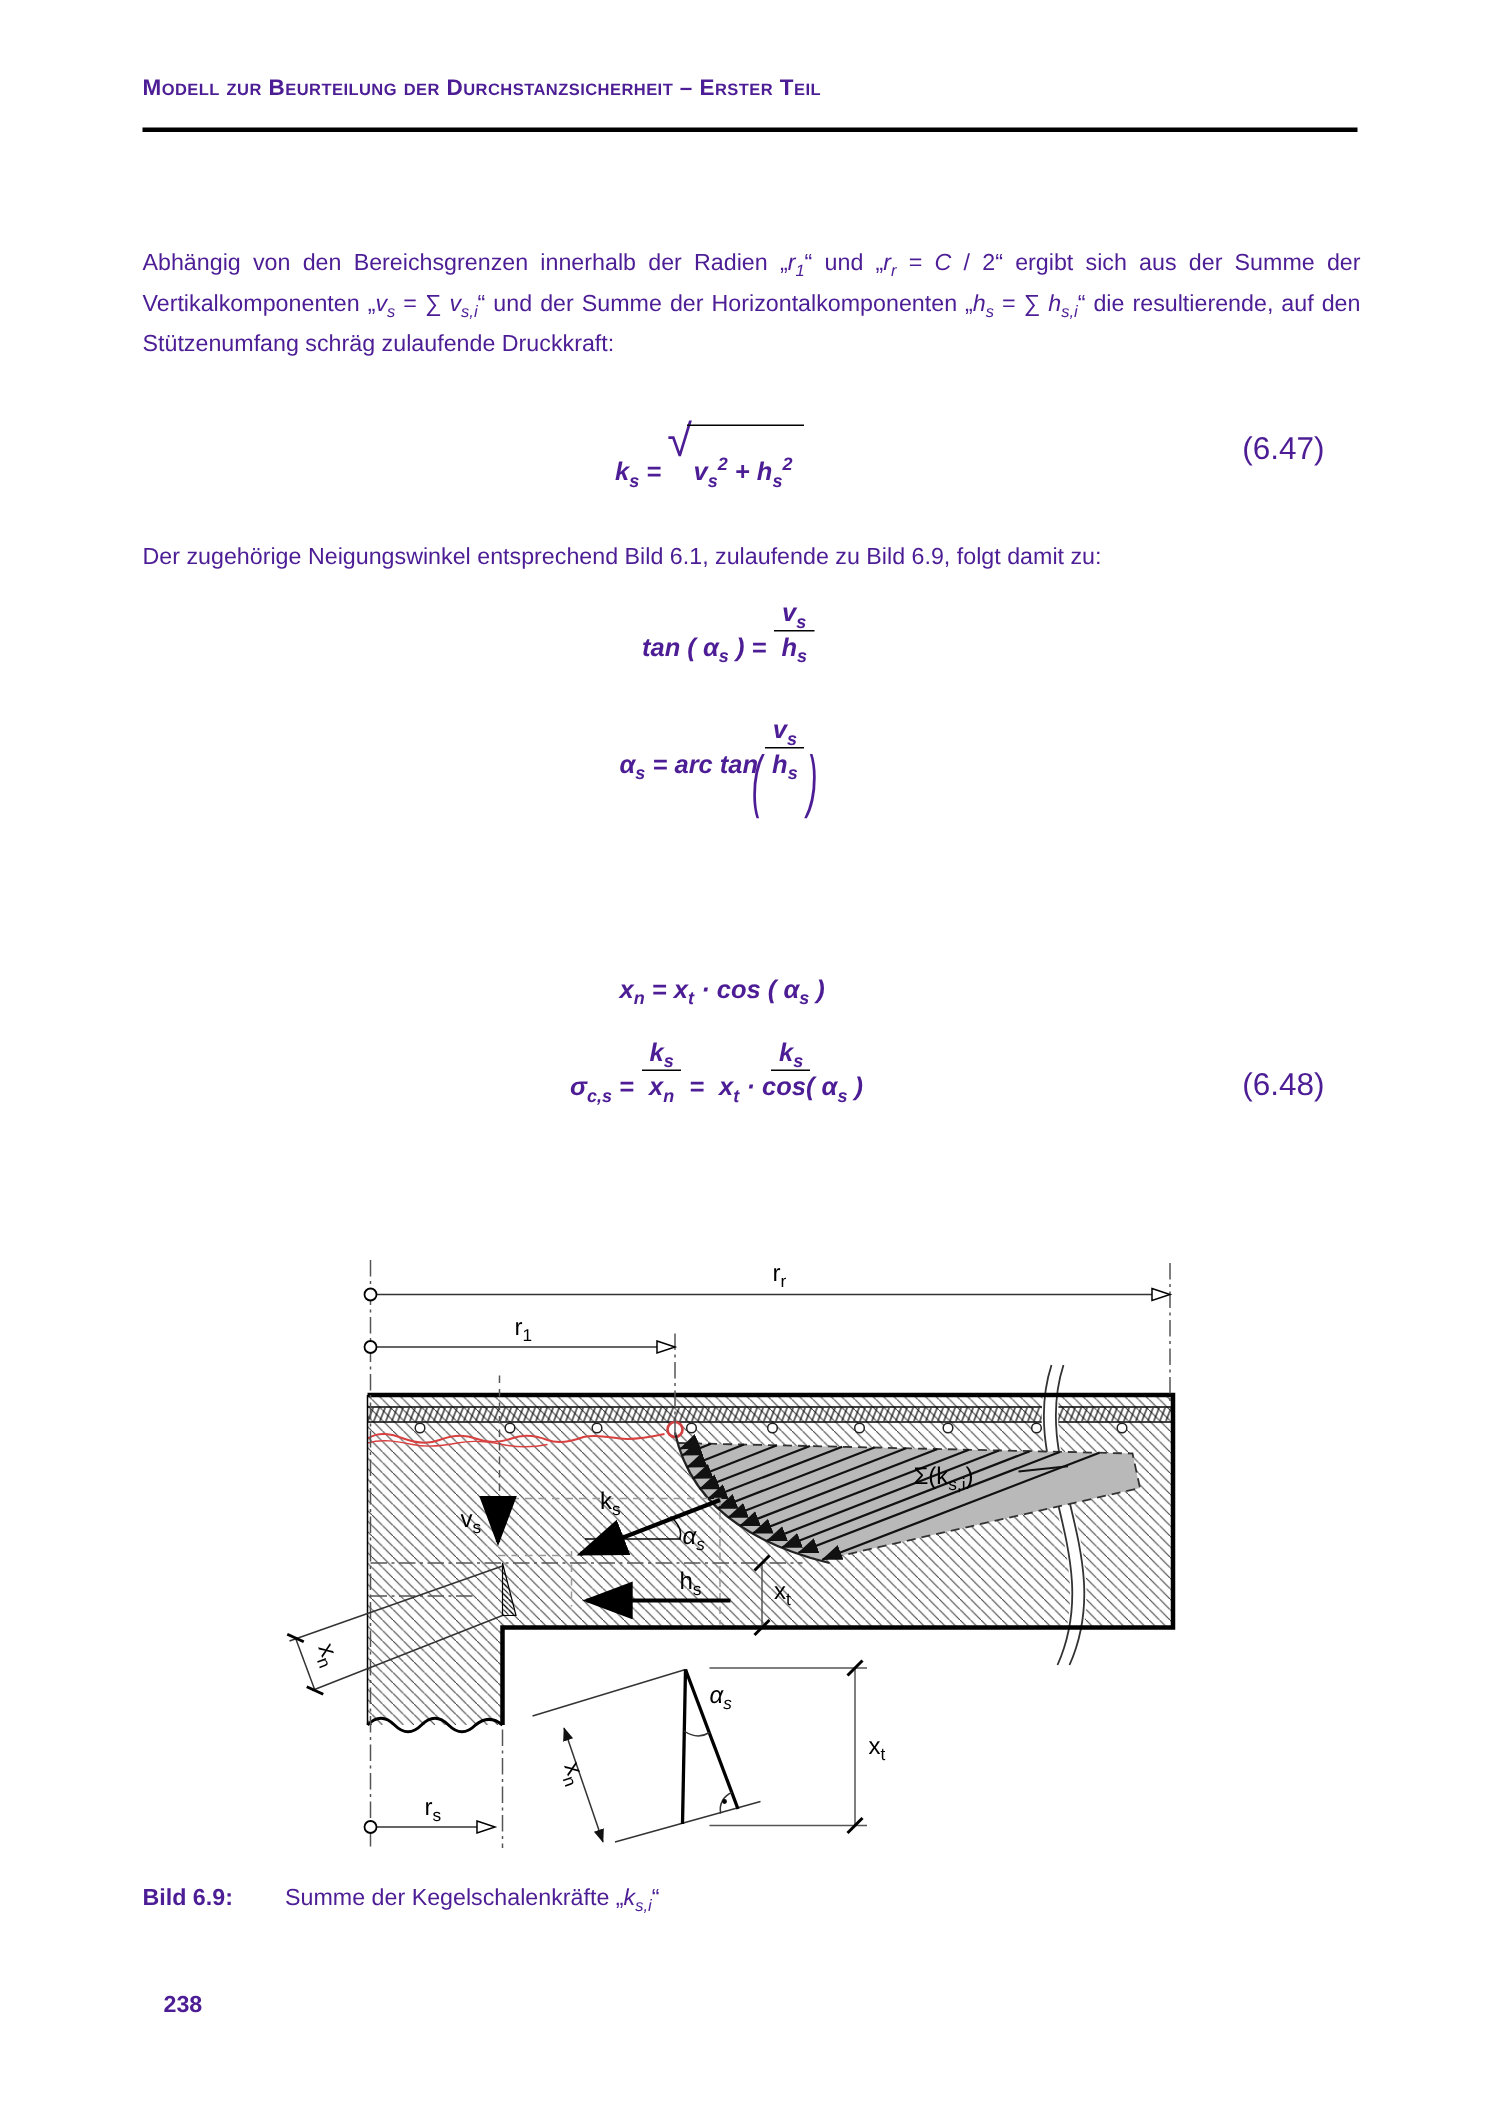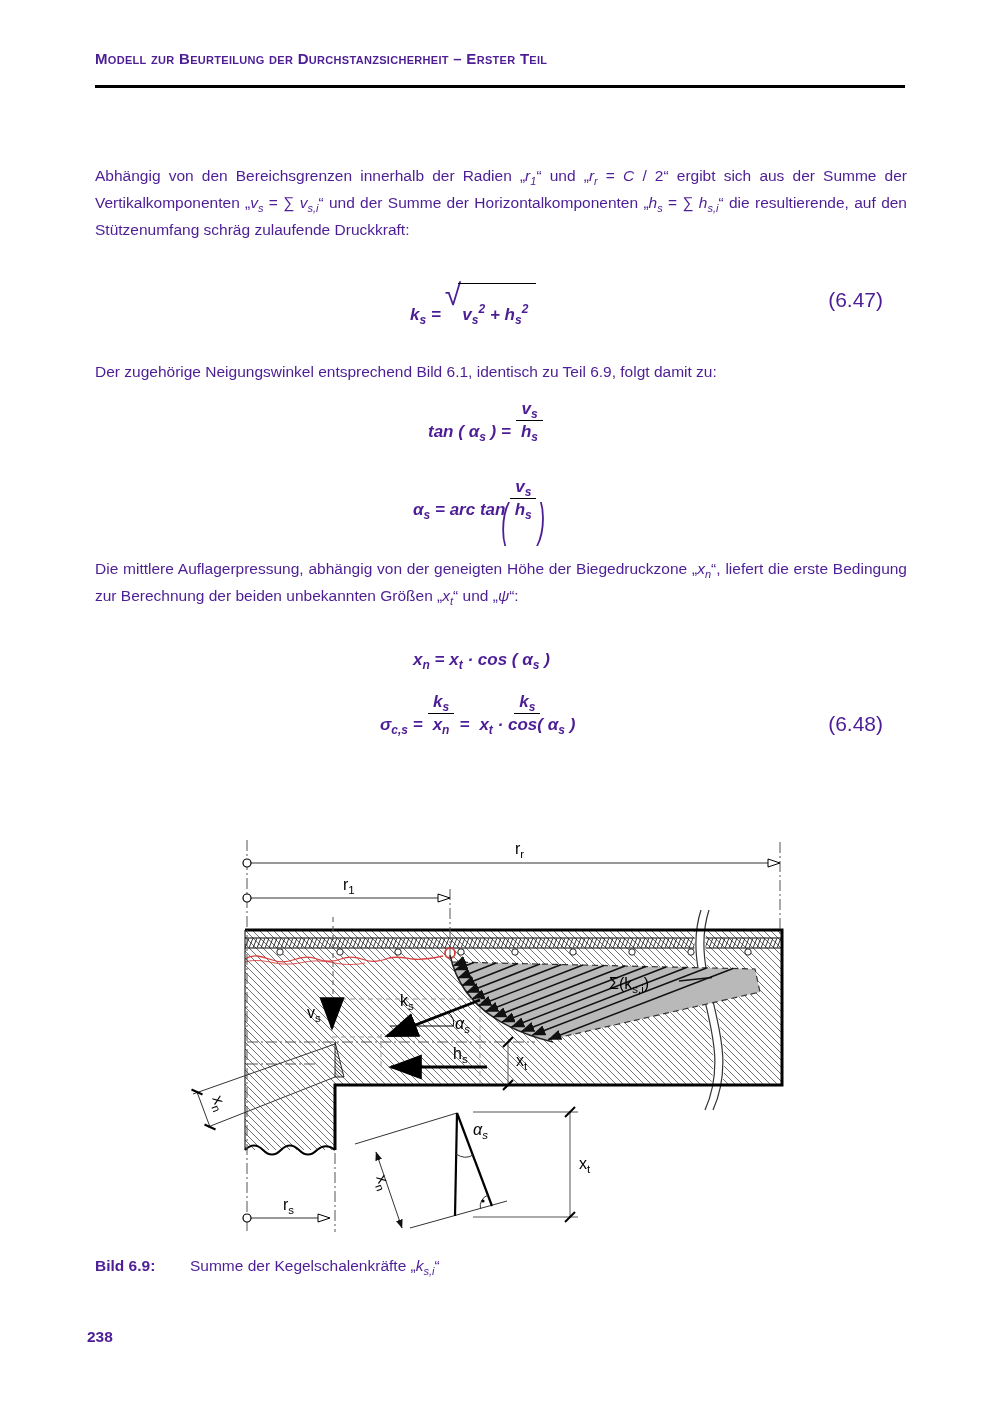--- a/index.html
+++ b/index.html
@@ -24,21 +24,21 @@
   .frac .den{padding:1px 5px 0;}
   .sqrt{display:inline-flex;align-items:flex-start;margin-left:4px;}
   .radsign{font-style:normal;font-weight:normal;font-size:30px;line-height:24px;margin-right:-3px;}
   .radbody{border-top:1.8px solid #000;padding:21px 8px 0 4px;}
   .bigparen{font-size:46px;font-weight:normal;line-height:0;display:inline-block;
             transform:scaleX(.45);margin:0 -8px;}
   .eqnum{position:absolute;right:117px;font-size:21px;}
   .cap{font-size:15.5px;}
   .caplabel{left:95px;top:1257px;font-weight:bold;text-align:center;}
   .captext{left:190px;top:1257px;}
-  .pagenum{left:87px;top:1328px;font-size:15.5px;font-weight:bold;}
+  .pagenum{left:109px;top:1328px;font-size:15.5px;font-weight:bold;}
   .flab{font-size:16px;font-family:"Liberation Sans",sans-serif;}
   .fs{font-size:11.5px;}
   .it{font-style:italic;}
 </style>
 </head>
 <body>
 
 <div class="page">
 
   <div class="abs runhead">Modell zur Beurteilung der Durchstanzsicherheit – Erster Teil</div>
@@ -51,21 +51,21 @@
     <span><span>k</span><sub>s</sub>
       <span>=</span></span>
     <span class="sqrt">
         <span class="radsign">√</span>
         <span class="radbody"><span>v</span><sub>s</sub><sup>2</sup> <span>+</span>
         <span>h</span><sub>s</sub><sup>2</sup></span>
       </span>
   </div>
   <div class="eqnum" style="top:288px">(6.47)</div>
 
-  <div class="abs para" style="top:358px">Der zugehörige Neigungswinkel entsprechend Bild 6.1, identisch zu Teil 6.9, folgt damit zu:</div>
+  <div class="abs para" style="top:358px">Der zugehörige Neigungswinkel entsprechend Bild 6.1, zulaufende zu Bild 6.9, folgt damit zu:</div>
 
   <div class="eq" style="left:428px;top:399px">
     <span><span>tan</span> <span>(</span>
       <span>α</span><sub>s</sub>
       <span>)</span> <span>=</span></span>
     <span class="frac">
         <span class="num"><span>v</span><sub>s</sub></span>
         <span class="den"><span>h</span><sub>s</sub></span>
       </span>
   </div>
@@ -74,21 +74,20 @@
     <span><span>α</span><sub>s</sub>
       <span>=</span> <span>arc tan</span></span>
     <span class="bigparen">(</span>
     <span class="frac">
         <span class="num"><span>v</span><sub>s</sub></span>
         <span class="den"><span>h</span><sub>s</sub></span>
       </span>
     <span class="bigparen">)</span>
   </div>
 
-  <div class="abs para" style="top:555px">Die mittlere Auflagerpressung, abhängig von der geneigten Höhe der Biegedruckzone „<i>x</i><i><sub>n</sub></i>“, liefert die erste Bedingung zur Berechnung der beiden unbekannten Größen „<i>x</i><i><sub>t</sub></i>“ und „<i>ψ</i>“:</div>
 
   <div class="eq" style="left:413px;top:650px">
     <span><span>x</span><sub>n</sub>
       <span>=</span>
       <span>x</span><sub>t</sub>
       <span>·</span> <span>cos</span>
       <span>(</span> <span>α</span><sub>s</sub> <span>)</span></span>
   </div>
 
   <div class="eq" style="left:380px;top:692px">

